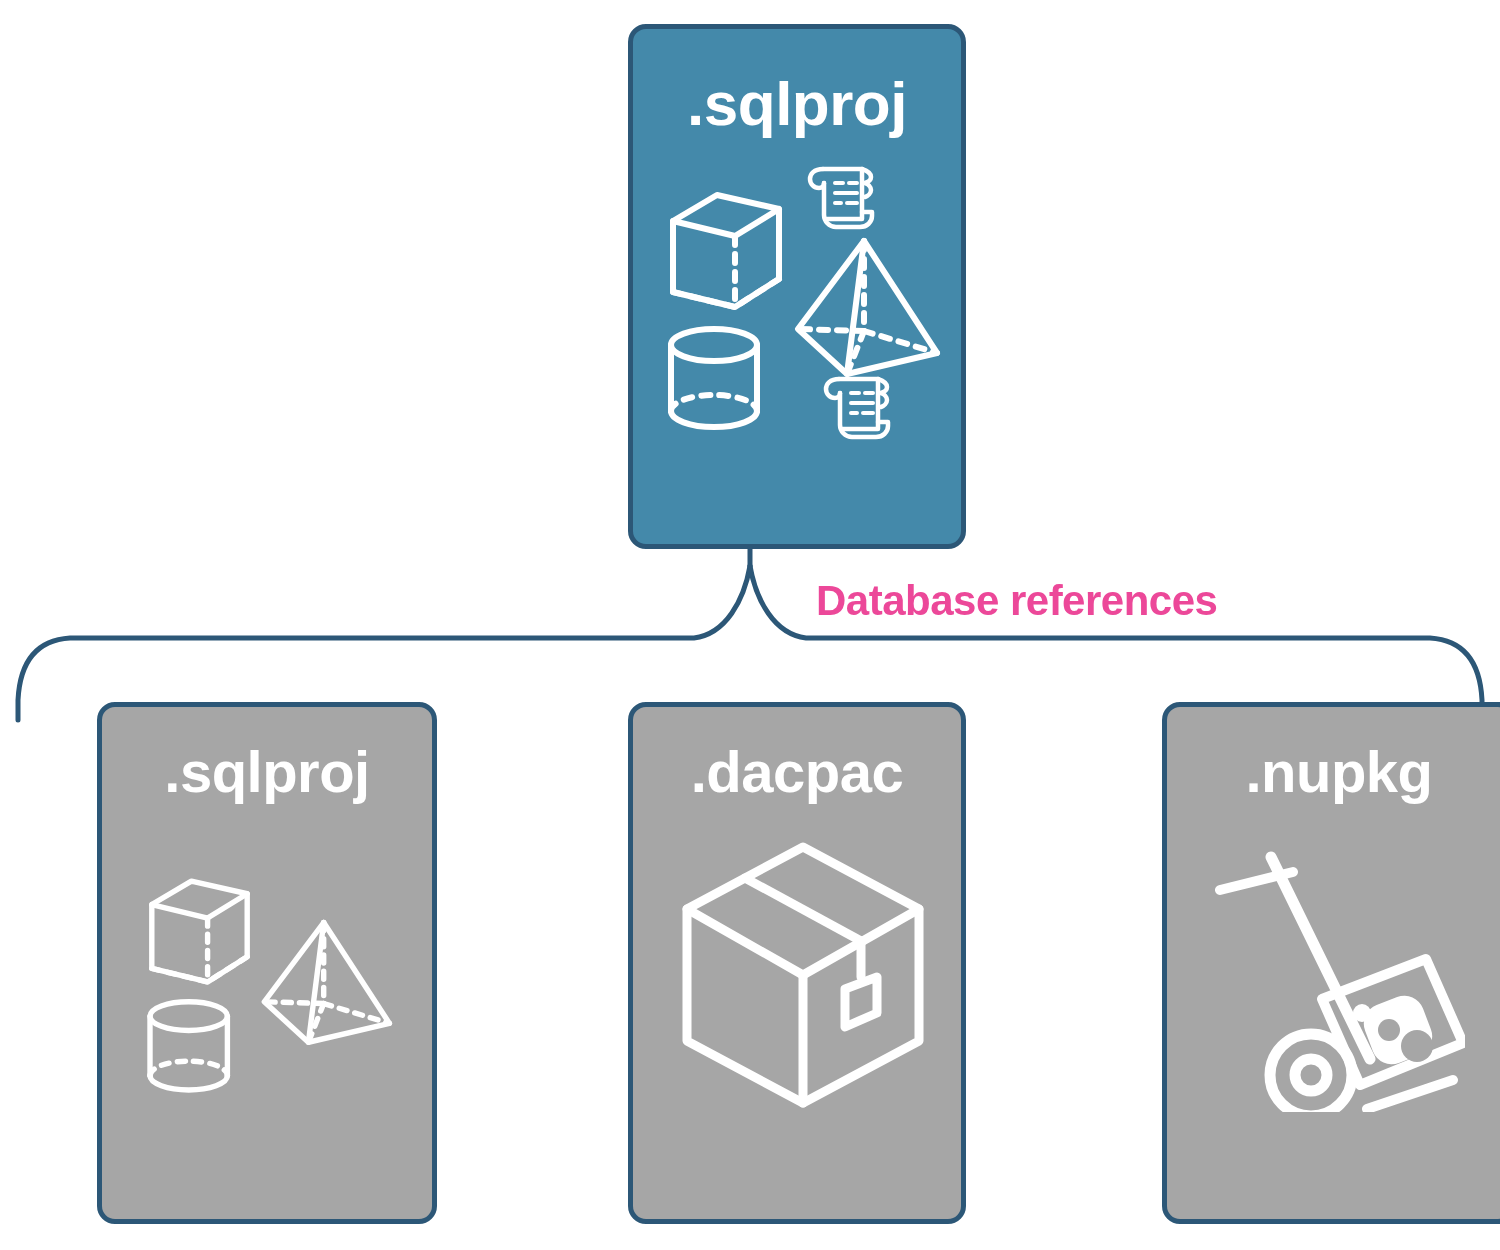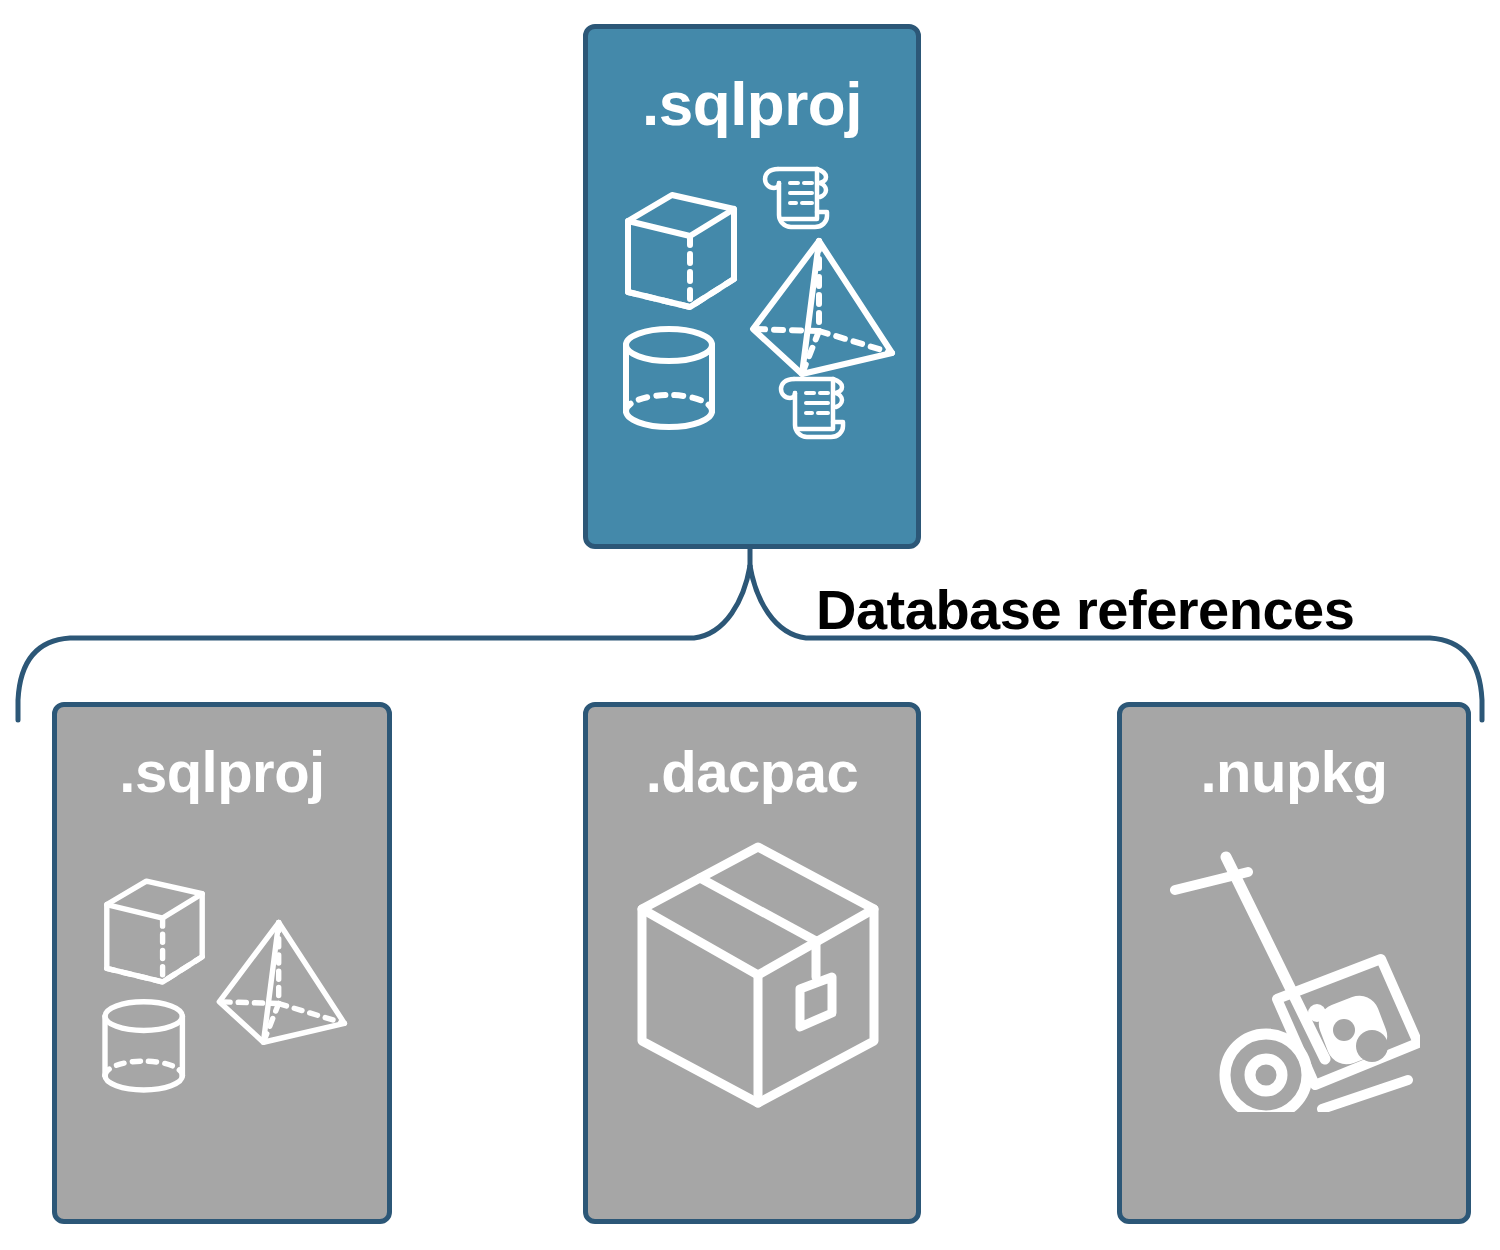--- a/index.html
+++ b/index.html
@@ -14,22 +14,23 @@
     position: relative;
     width: 1500px;
     height: 1250px;
     background: #ffffff;
     overflow: hidden;
   }
   .card {
     position: absolute;
     box-sizing: border-box;
     border: 5px solid #2C5777;
-    border-radius: 12px;
+    border-radius: 18px;
     display: block;
+    margin-left: 45px;
   }
   .card-blue { background: #4489AA; }
   .card-gray { background: #A6A6A6; }
 
   .card-title {
     position: absolute;
     left: 0;
     right: 0;
     text-align: center;
     color: #ffffff;
@@ -49,23 +50,23 @@
   .bracket-layer {
     position: absolute;
     left: 0;
     top: 0;
     width: 1500px;
     height: 1250px;
   }
 
   .ref-label {
     position: absolute;
-    color: #000000;
+    color: #ec4899;
     font-weight: bold;
-    font-size: 56px;
+    font-size: 42px;
     letter-spacing: -0.5px;
     white-space: nowrap;
     user-select: none;
   }
 </style>
 </head>
 <body>
 
 <div id="canvas">
 

